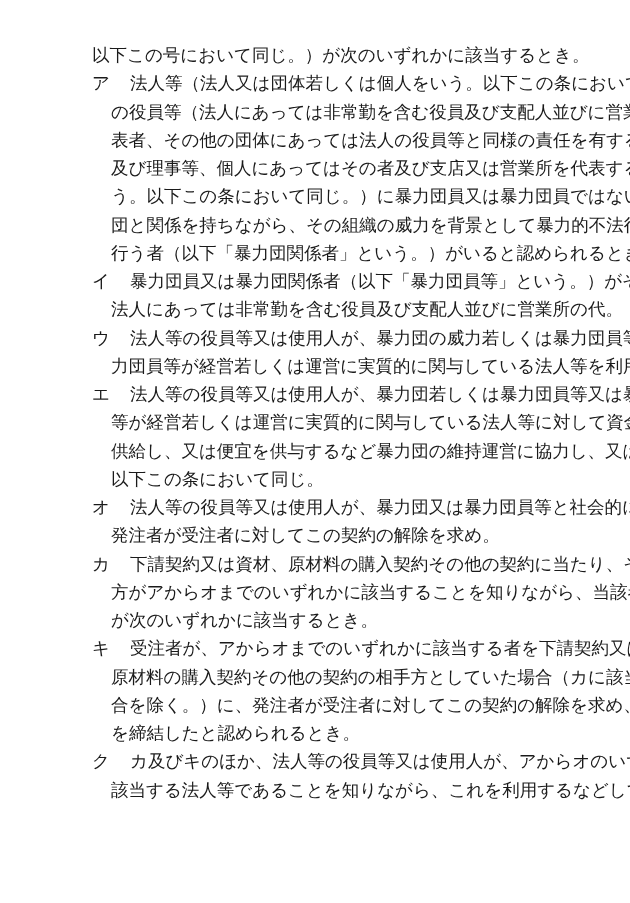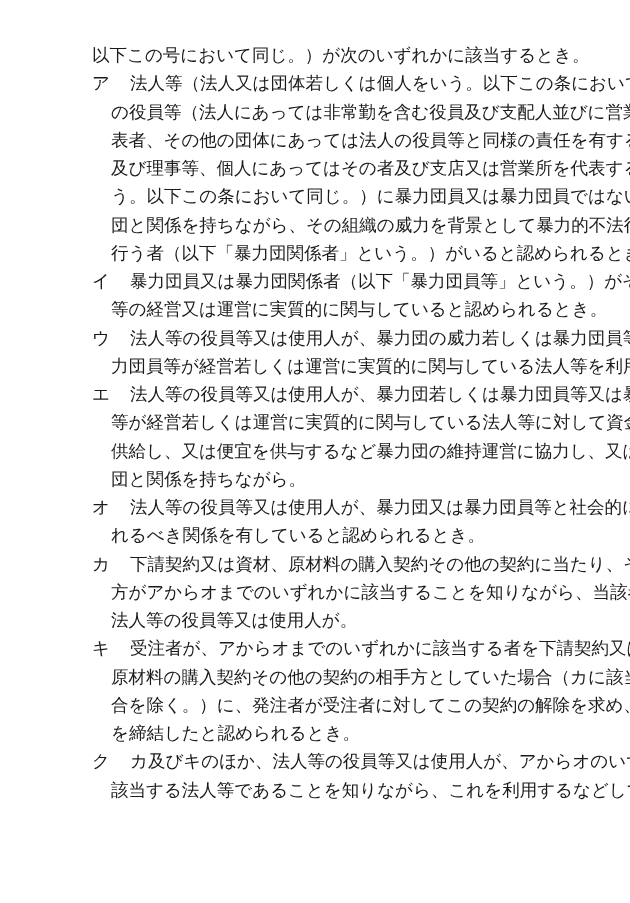--- a/index.html
+++ b/index.html
@@ -42,56 +42,56 @@
       <span class="item-cont">う。以下この条において同じ。）に暴力団員又は暴力団員ではないが暴力</span>
       <span class="item-cont">団と関係を持ちながら、その組織の威力を背景として暴力的不法行為等を</span>
       <span class="item-cont">行う者（以下「暴力団関係者」という。）がいると認められるとき。</span>
     </div>
 
     <div class="item">
       <div class="item-first">
         <span class="item-mark">イ</span>
         <span>暴力団員又は暴力団関係者（以下「暴力団員等」という。）がその法人</span>
       </div>
-      <span class="item-cont">等の経営又は運営に実質的に関与していると認められるとき。</span>
+      <span class="item-cont">法人にあっては非常勤を含む役員及び支配人並びに営業所の代。</span>
     </div>
 
     <div class="item">
       <div class="item-first">
         <span class="item-mark">ウ</span>
         <span>法人等の役員等又は使用人が、暴力団の威力若しくは暴力団員等又は暴</span>
       </div>
       <span class="item-cont">力団員等が経営若しくは運営に実質的に関与している法人等を利用する</span>
     </div>
 
     <div class="item">
       <div class="item-first">
         <span class="item-mark">エ</span>
         <span>法人等の役員等又は使用人が、暴力団若しくは暴力団員等又は暴力団員</span>
       </div>
       <span class="item-cont">等が経営若しくは運営に実質的に関与している法人等に対して資金等を</span>
       <span class="item-cont">供給し、又は便宜を供与するなど暴力団の維持運営に協力し、又は関与し</span>
-      <span class="item-cont">団と関係を持ちながら。</span>
+      <span class="item-cont">以下この条において同じ。</span>
     </div>
 
     <div class="item">
       <div class="item-first">
         <span class="item-mark">オ</span>
         <span>法人等の役員等又は使用人が、暴力団又は暴力団員等と社会的に非難さ</span>
       </div>
-      <span class="item-cont">れるべき関係を有していると認められるとき。</span>
+      <span class="item-cont">発注者が受注者に対してこの契約の解除を求め。</span>
     </div>
 
     <div class="item">
       <div class="item-first">
         <span class="item-mark">カ</span>
         <span>下請契約又は資材、原材料の購入契約その他の契約に当たり、その相手</span>
       </div>
       <span class="item-cont">方がアからオまでのいずれかに該当することを知りながら、当該者と契約</span>
-      <span class="item-cont">法人等の役員等又は使用人が。</span>
+      <span class="item-cont">が次のいずれかに該当するとき。</span>
     </div>
 
     <div class="item">
       <div class="item-first">
         <span class="item-mark">キ</span>
         <span>受注者が、アからオまでのいずれかに該当する者を下請契約又は資材、</span>
       </div>
       <span class="item-cont">原材料の購入契約その他の契約の相手方としていた場合（カに該当する場</span>
       <span class="item-cont">合を除く。）に、発注者が受注者に対してこの契約の解除を求め、受注者</span>
       <span class="item-cont">を締結したと認められるとき。</span>

